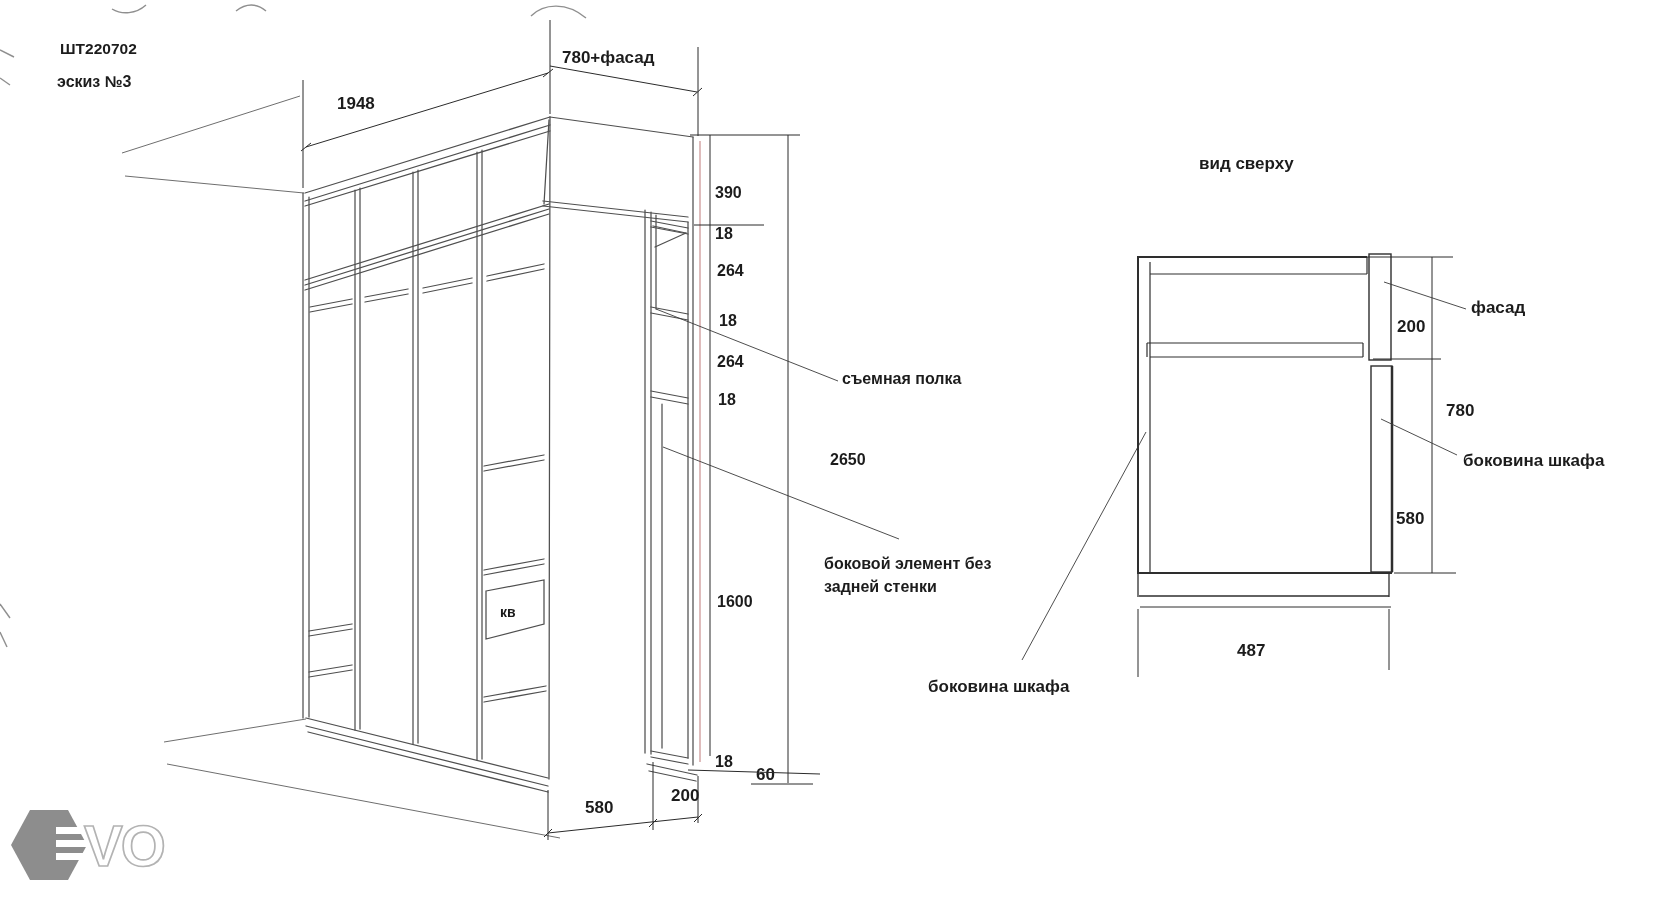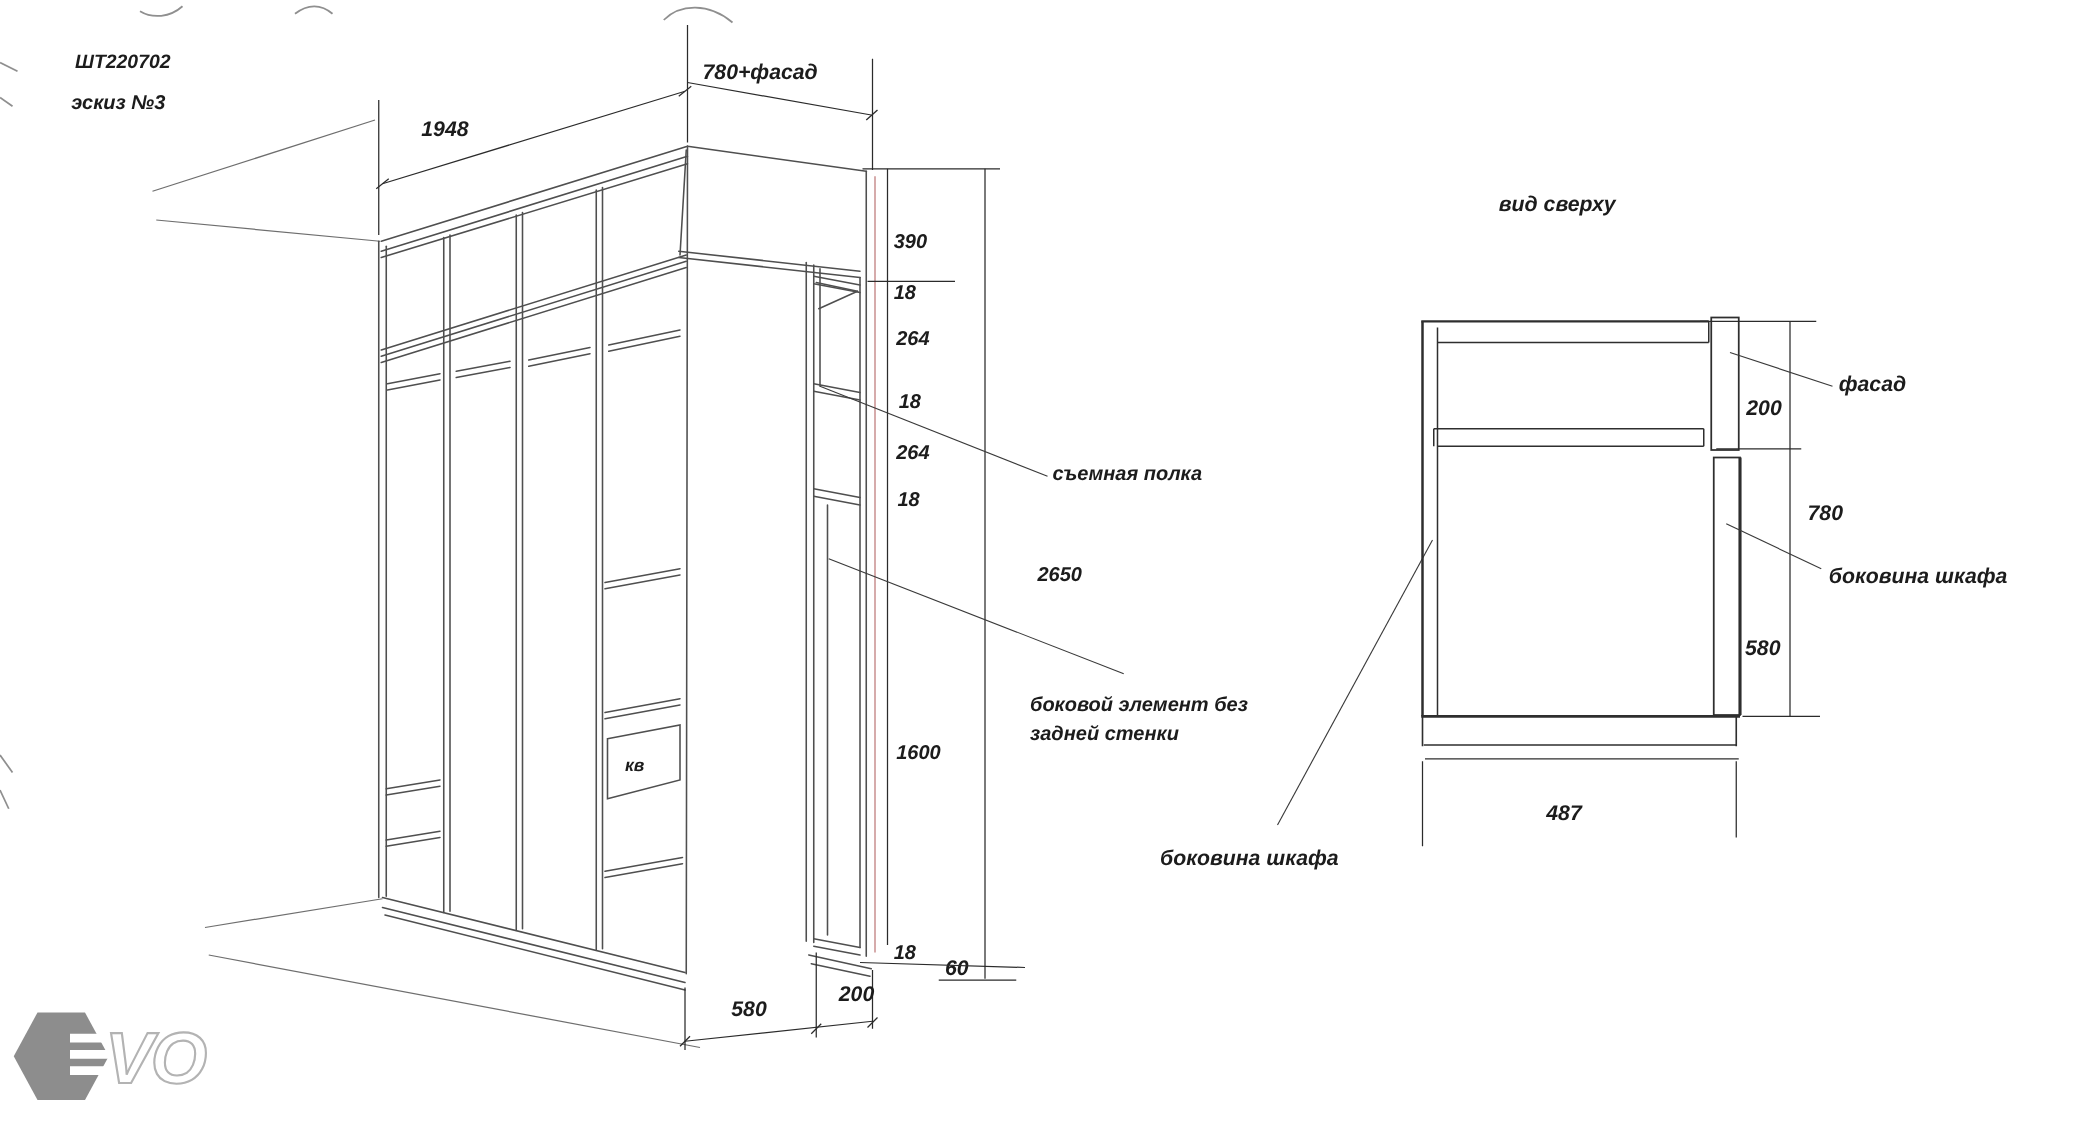--- a/index.html
+++ b/index.html
@@ -1,17 +1,17 @@
 <!DOCTYPE html>
 <html><head>
 <meta charset="utf-8">
 <style>
   html,body{margin:0;padding:0;background:#ffffff;}
   .stage{position:relative;width:1668px;height:900px;background:#ffffff;overflow:hidden;
-         font-family:"Liberation Sans","DejaVu Sans",sans-serif;font-style:italic;}
+         font-family:"Liberation Sans","DejaVu Sans",sans-serif;}
   svg{display:block;position:absolute;inset:0;}
   text{font-family:"Liberation Sans","DejaVu Sans",sans-serif;font-weight:700;fill:#1c1c1c;}
   .t16{font-size:16px;} .t17{font-size:17px;} .t14{font-size:14px;} .t15{font-size:15.5px;}
   .ln{stroke:#4f4f4f;stroke-width:1.25;fill:none;stroke-linecap:round;}
   .lt{stroke:#6e6e6e;stroke-width:1;fill:none;}
   .dim{stroke:#2b2b2b;stroke-width:1;fill:none;}
   .ldr{stroke:#3a3a3a;stroke-width:0.9;fill:none;}
   .tv{stroke:#2e2e2e;fill:none;}
   .art{stroke:#8f8f8f;stroke-width:1.4;fill:none;}
   .pink{stroke:#c98f8f;stroke-width:1.2;}

